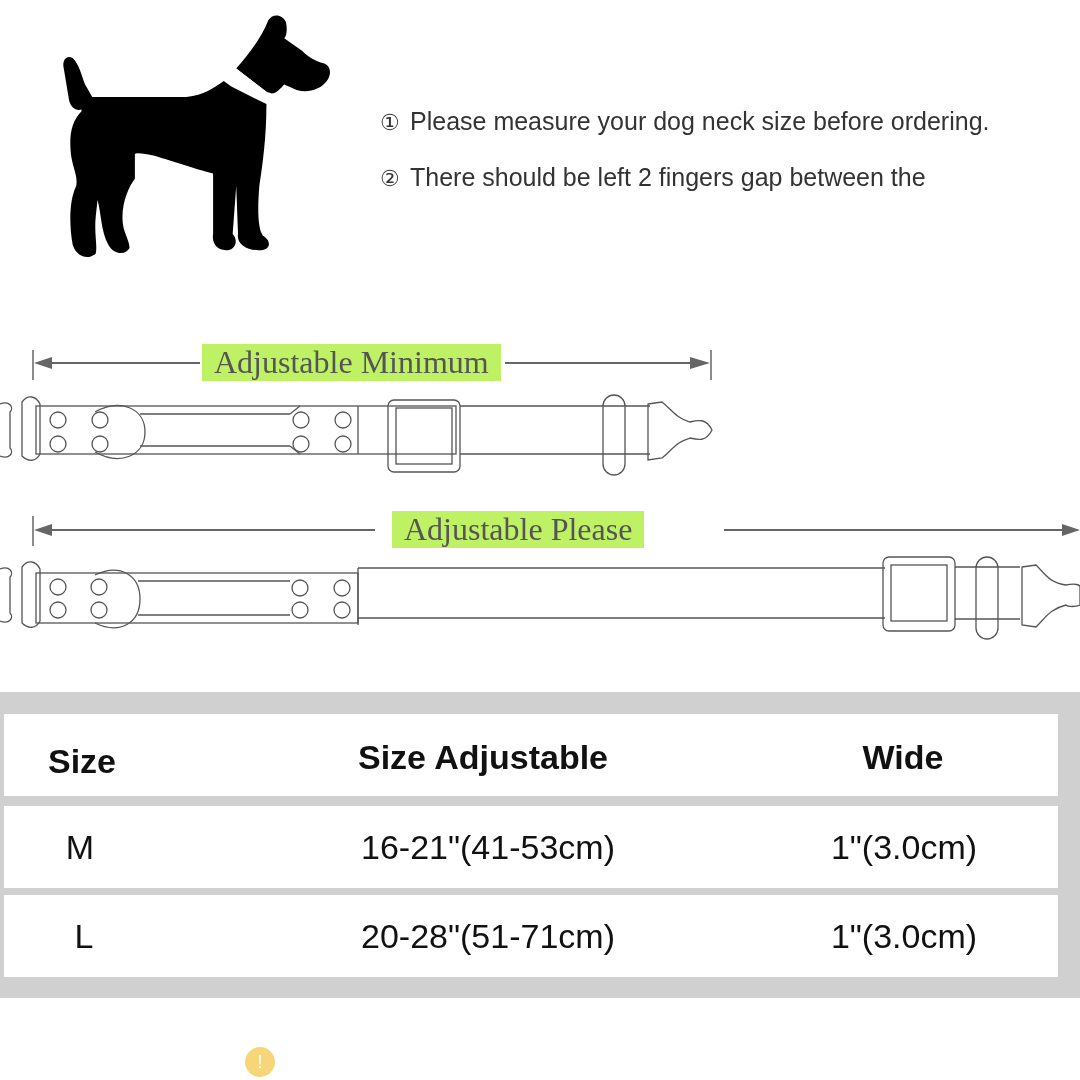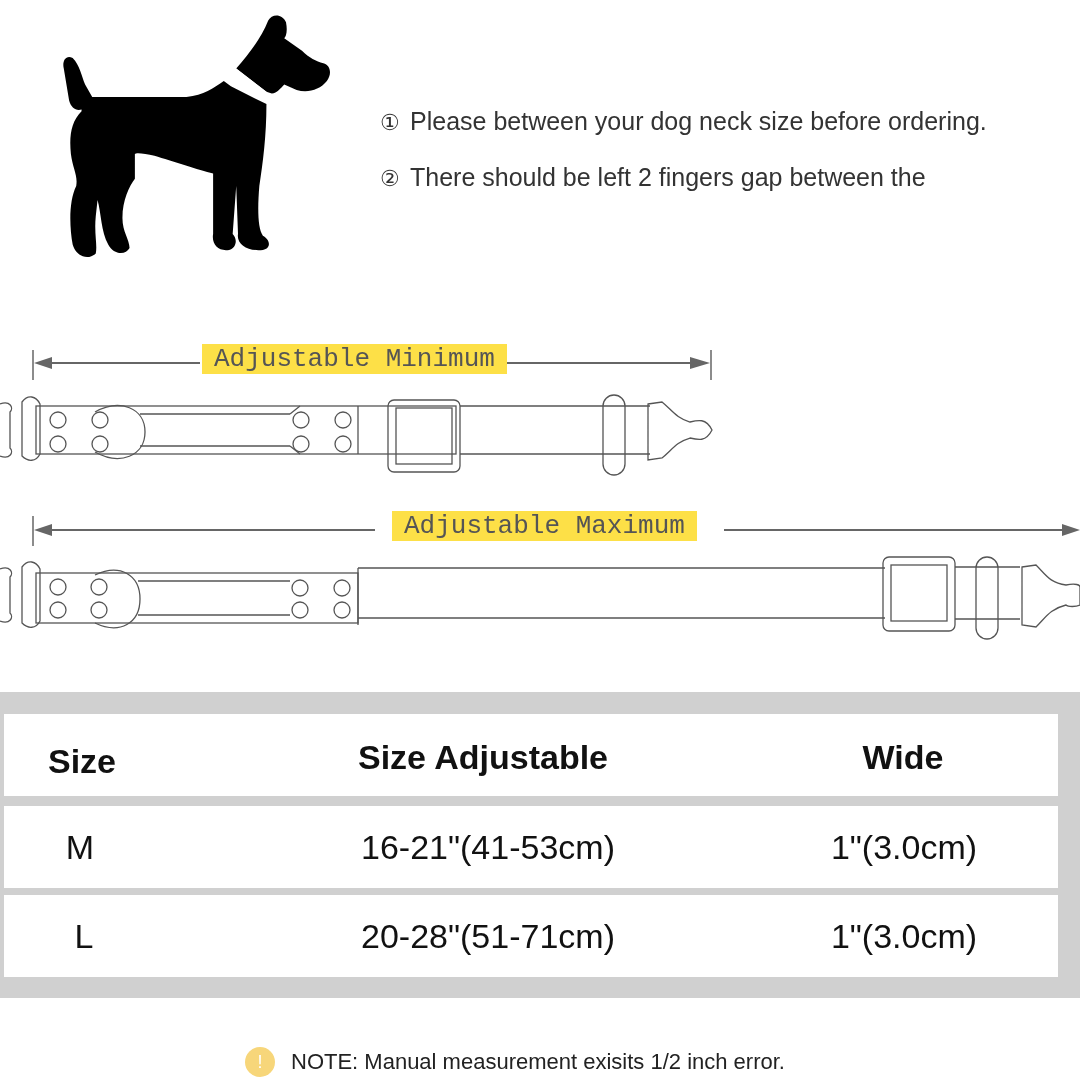--- a/index.html
+++ b/index.html
@@ -3,41 +3,41 @@
 <meta charset="utf-8">
 <style>
   html, body { margin:0; padding:0; background:#ffffff; }
   body { width:1080px; height:1080px; position:relative; overflow:hidden; font-family:"Liberation Sans", sans-serif; color:#222; }
   .abs { position:absolute; }
   .dog { left:30px; top:0px; width:320px; height:290px; }
   .instr { left:380px; top:103px; font-size:25px; color:#333; line-height:36px; }
   .instr .line { white-space:nowrap; }
   .instr .indent { padding-left:30px; }
   .circ { font-size:22px; display:inline-block; width:30px; }
-  .dim-label { font-family:Liberation Mono, monospace; font-size:26px; color:#555; background:#fde047; padding:0 12px; white-space:nowrap; }
+  .dim-label { font-family:Liberation Serif, serif; font-size:32px; color:#555; background:#bef264; padding:0 12px; white-space:nowrap; }
   .collar { left:0; }
   .table-frame { left:0; top:692px; width:1080px; height:306px; background:#d0d0d0; }
   .row { position:absolute; left:4px; width:1054px; background:#fff; }
   .cell { position:absolute; font-size:34px; color:#111; white-space:nowrap; transform:translateX(-50%); }
   .hdr .cell { font-weight:bold; font-size:34px; }
   .note { left:245px; top:1047px; display:flex; align-items:center; font-size:22px; color:#222; }
   .warn { width:30px; height:30px; border-radius:50%; background:#f7d67a; color:#fff; display:flex; align-items:center; justify-content:center; font-size:18px; margin-right:16px; }
 </style>
 </head>
 <body>
 
 <svg class="abs dog" viewBox="0 0 360 300" xmlns="http://www.w3.org/2000/svg">
   <path fill="#000" d="M48,52 C40,48 36,56 38,64 L44,100 C46,108 52,112 58,110 L58,112 C46,124 44,140 46,160 C48,176 54,184 52,196 C44,212 44,240 48,262 C52,276 66,280 74,272 C76,262 72,250 74,230 L76,212 C80,226 80,248 88,262 C94,274 108,274 112,266 C112,256 104,248 104,232 C104,212 112,196 118,188 L118,160 C120,158 130,160 140,162 C160,168 190,178 206,182 L206,250 C204,262 212,270 224,268 C232,266 234,256 228,250 L232,196 L234,250 C232,262 246,270 262,268 C272,266 270,256 262,252 C256,244 256,220 258,196 C262,170 266,140 266,104 L226,84 L218,78 C206,86 196,94 176,96 L70,96 L62,82 C58,72 56,60 48,52 Z"></path>
   <path fill="#000" d="M232,64 C246,48 260,30 268,10 C272,2 284,2 288,12 C290,22 288,28 286,30 L306,44 C314,52 322,56 330,58 C338,60 340,70 334,78 C326,88 312,92 300,88 L286,82 C282,86 278,92 272,92 L266,90 Z"></path>
   <path fill="#fff" d="M224,66 L232,64 L266,90 L266,100 C250,94 236,86 222,76 Z"></path>
 </svg>
 
 <div class="abs instr">
   <div class="line">
-    <span class="circ">①</span><span>Please between your dog neck size before ordering.</span>
+    <span class="circ">①</span><span>Please measure your dog neck size before ordering.</span>
   </div>
   <div class="line" style="margin-top:18px">
     <span class="circ">②</span><span>There should be left 2 fingers gap between  the</span>
   </div>
 </div>
 
 <svg class="abs" style="left:0;top:340px" width="740" height="50">
   <line x1="33" y1="10" x2="33" y2="40" stroke="#666" stroke-width="1.5"></line>
   <line x1="711" y1="10" x2="711" y2="40" stroke="#666" stroke-width="1.5"></line>
   <line x1="40" y1="23" x2="200" y2="23" stroke="#666" stroke-width="2"></line>
@@ -74,21 +74,21 @@
   </g>
 </svg>
 
 <svg class="abs" style="left:0;top:508px" width="1080" height="50">
   <line x1="33" y1="8" x2="33" y2="38" stroke="#666" stroke-width="1.5"></line>
   <line x1="40" y1="22" x2="375" y2="22" stroke="#666" stroke-width="2"></line>
   <line x1="724" y1="22" x2="1070" y2="22" stroke="#666" stroke-width="2"></line>
   <polygon points="34,22 52,16 52,28" fill="#666"></polygon>
   <polygon points="1080,22 1062,16 1062,28" fill="#666"></polygon>
 </svg>
-<div class="abs dim-label" style="left:392px;top:511px">Adjustable Maximum</div>
+<div class="abs dim-label" style="left:392px;top:511px">Adjustable Please</div>
 
 <svg class="abs collar" style="top:555px" width="1080" height="95">
   <g fill="none" stroke="#555" stroke-width="1.3">
     <path d="M0,14 C10,10 14,18 10,22 L10,58 C14,62 10,70 0,66"></path>
     <path d="M22,12 C28,4 36,6 40,14 L40,66 C36,74 28,74 22,68 Z"></path>
     <rect x="36" y="18" width="322" height="50"></rect>
     <path d="M95,20 C120,8 140,20 140,44 C140,68 120,80 95,68"></path>
     <line x1="138" y1="26" x2="290" y2="26"></line>
     <line x1="138" y1="60" x2="290" y2="60"></line>
     <circle cx="58" cy="32" r="8"></circle>
@@ -124,14 +124,13 @@
   </div>
   <div class="row" style="top:203px;height:82px">
     <span class="cell" style="left:80px;top:22px">L</span>
     <span class="cell" style="left:484px;top:22px">20-28"(51-71cm)</span>
     <span class="cell" style="left:900px;top:22px">1"(3.0cm)</span>
   </div>
 </div>
 
 <div class="abs note">
   <span class="warn">!</span>
-  <span>NOTE: Manual measurement exisits 1/2  inch error.</span>
 </div>
 
 </body></html>

